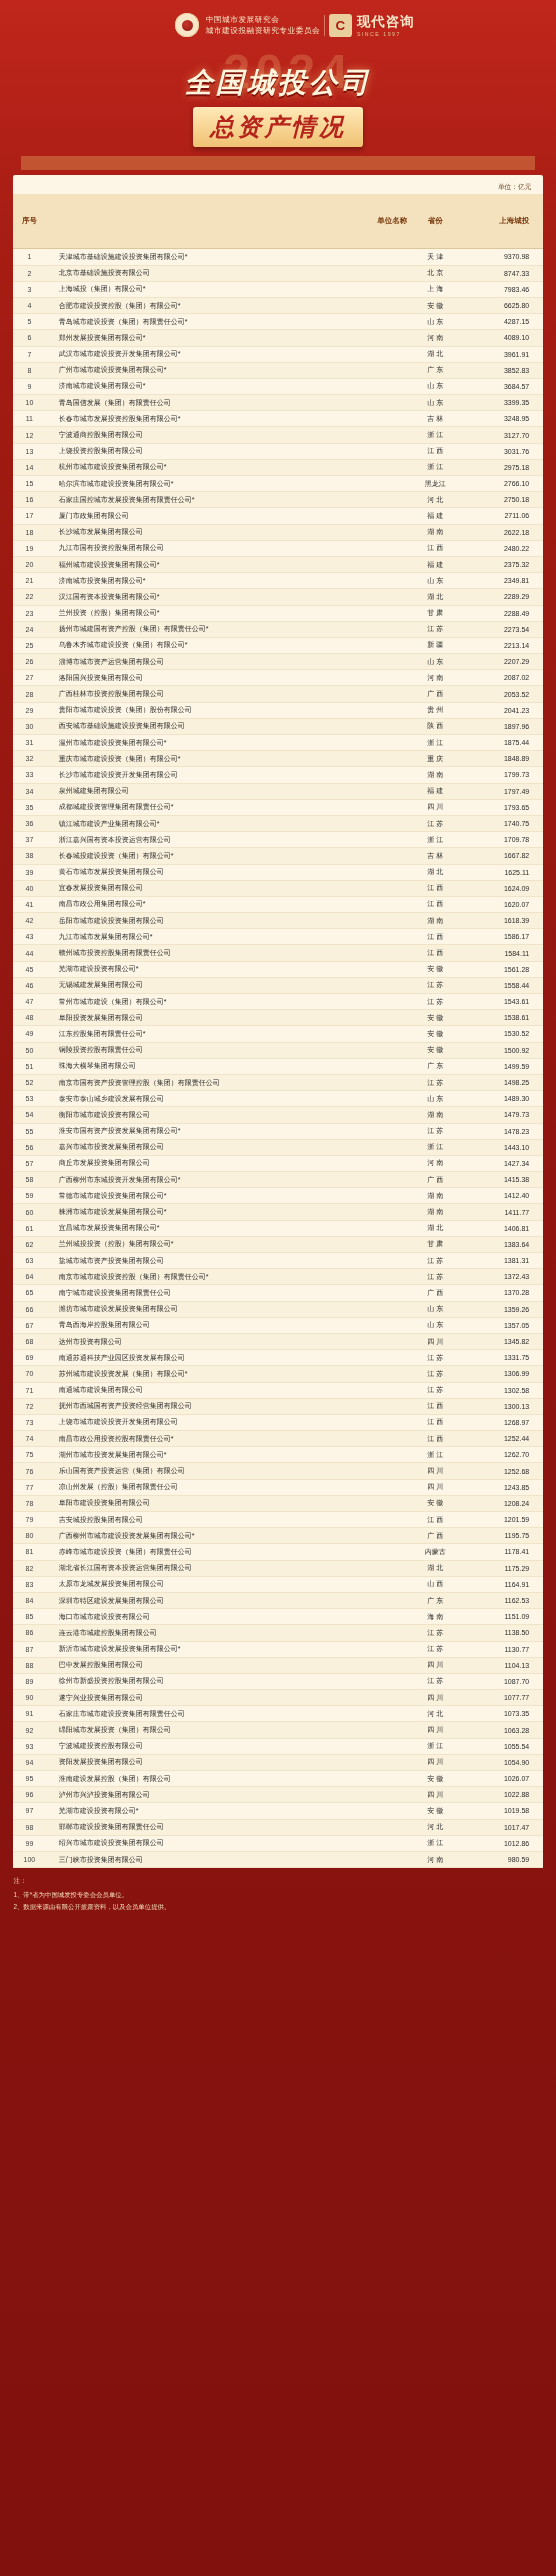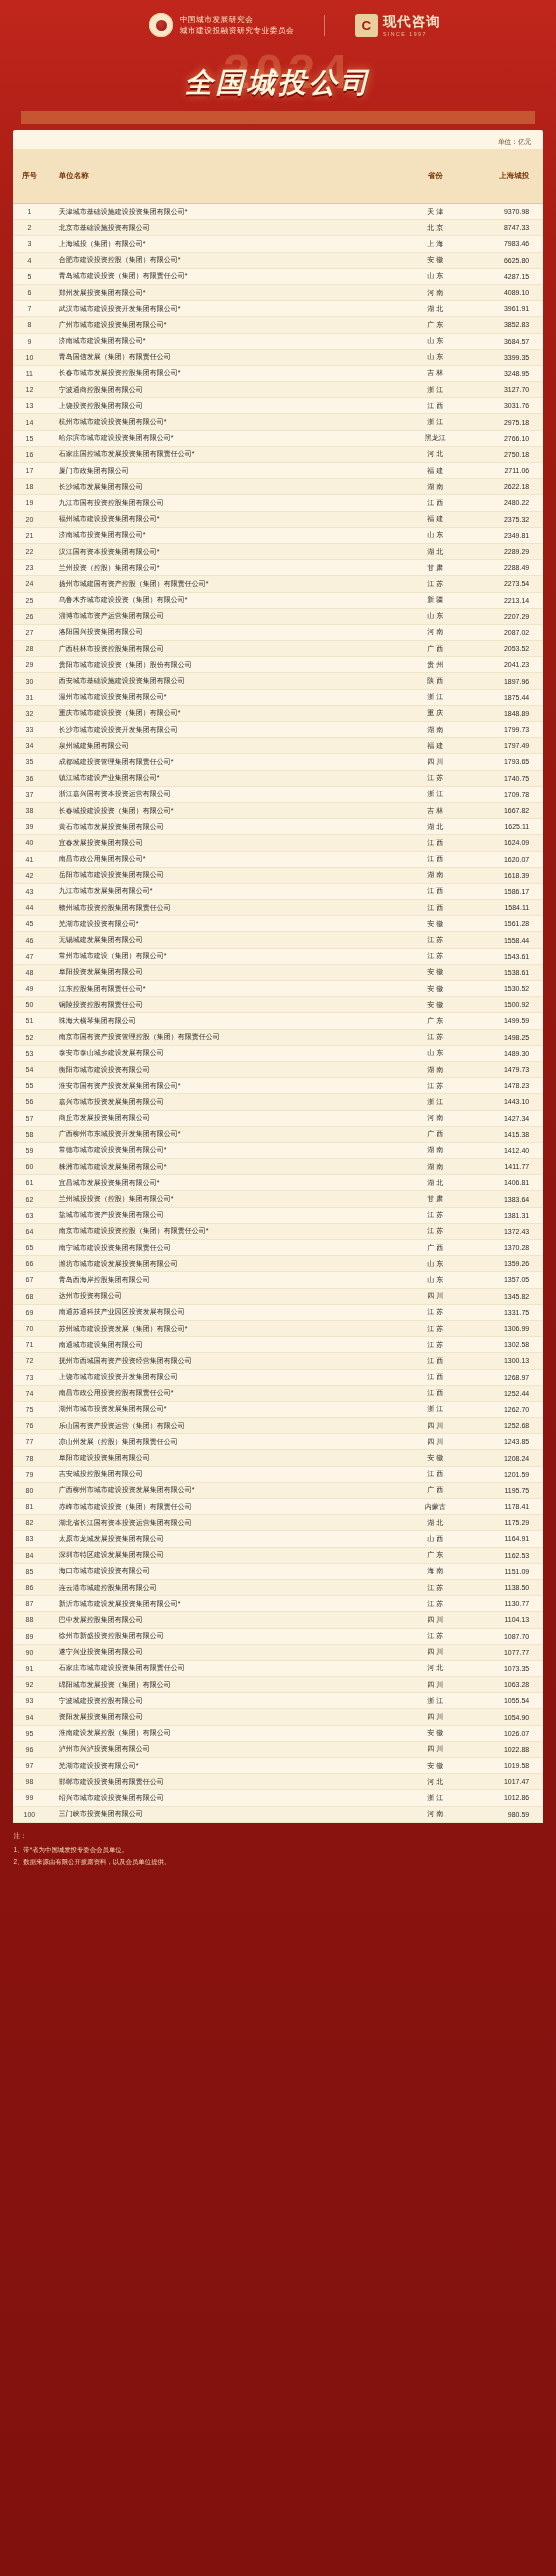--- a/index.html
+++ b/index.html
@@ -1,21 +1,21 @@
 <!DOCTYPE html>
 <html style="font-size:8.2px"><head>
 <meta charset="utf-8">
 <style>
   html,body{margin:0;padding:0;background:#b3261d;}
   body{width:556px;font-family:"Liberation Sans","DejaVu Sans",sans-serif;}
   .page{width:556px;min-height:2943px;position:relative;
         background:linear-gradient(180deg,#c0261c 0%,#a81d14 216px,#9e1a11 464px,#8d1410 1340px,#7d100c 2943px);}
 
   
-  .hdr{display:flex;align-items:center;justify-content:center;gap:30px;padding:13.4px 0 4.1px;margin-left:34px;}
+  .hdr{display:flex;align-items:center;justify-content:center;gap:4px;padding:13.4px 0 4.1px;margin-left:34px;}
   .hdr-left{display:flex;align-items:center;gap:6.2px;}
   .seal{width:24px;height:24px;border-radius:50%;background:#f7e7c8;position:relative;box-shadow:0 0 0 1px #e8cf9d inset;}
   .seal:after{content:"";position:absolute;left:50%;top:50%;width:11.3px;height:11.3px;margin:-5.7px 0 0 -5.7px;border-radius:50%;
               background:radial-gradient(circle at 40% 35%,#c9342a,#8e1a12);}
   .hdr-txt{color:#f6e3c2;font-size:7.7px;line-height:1.5;letter-spacing:0.5px;}
   .divider-v{width:0.5px;height:21.6px;background:rgba(246,227,194,.45);}
   .hdr-right{display:flex;align-items:center;gap:5.2px;}
   .logo-mark{width:23px;height:23px;border-radius:3.1px;background:#e8cf9d;color:#a81d14;font-size:13.4px;font-weight:bold;
              display:flex;align-items:center;justify-content:center;}
   .logo-name{color:#f7e7c8;font-size:13.4px;font-weight:bold;letter-spacing:1px;font-family:Liberation Mono, monospace;}
@@ -34,21 +34,21 @@
       linear-gradient(90deg,transparent 0 20.6px,#e8b764 20.6px,#e8b764 calc(100% - 20.6px),transparent calc(100% - 20.6px) 100%);
       opacity:.35;}
 
   
   .card{margin:5.2px 13.4px 0;background:#fdf6e6;border-radius:2.1px;padding:5.2px 0 0;}
   .unit{text-align:right;padding:3.1px 11.3px 2.1px;font-size:6.7px;color:#6b3b18;}
   table{width:100%;border-collapse:collapse;font-size:7px;color:#2b2b2b;}
   thead th{background:#f3e2bd;color:#7a3a10;font-weight:bold;font-size:7.5px;padding:22px 0;border-bottom:0.5px solid #dcc characters;}
   thead th{border-bottom:0.5px solid #ddc69a;}
   th.c-no{width:32px;text-align:center;}
-  th.c-name{text-align:left;padding-left:13.4px;}
+  th.c-name{text-align:right;padding-left:13.4px;}
   th.c-prov{width:56px;text-align:center;}
   th.c-val{width:66px;text-align:right;padding-right:13.4px;}
   tbody td{padding:2.6px 0;border-bottom:0.5px solid #efe3c8;}
   td.c-no{text-align:center;color:#444;}
   td.c-name{padding-left:13.4px;}
   td.c-prov{text-align:center;}
   td.c-val{text-align:right;padding-right:13.4px;}
   tbody tr:nth-child(even){background:#faf1dd;}
 
   
@@ -74,20 +74,23 @@
       <div>
         <div class="logo-name">现代咨询</div>
         <div class="logo-sub">SINCE 1997</div>
       </div>
     </div>
   </div>
 
   <div class="year">2024</div>
   <div class="title-wrap">
     <div class="t1">全国城投公司</div>
+    <div class="t2-wrap">
+      <div class="t2">总资产情况</div>
+    </div>
   </div>
   <div class="ribbon"></div>
 
   <div class="card">
     <div class="unit">单位：亿元</div>
     <table>
       <thead>
         <tr>
           <th class="c-no">序号</th>
           <th class="c-name">单位名称</th>

